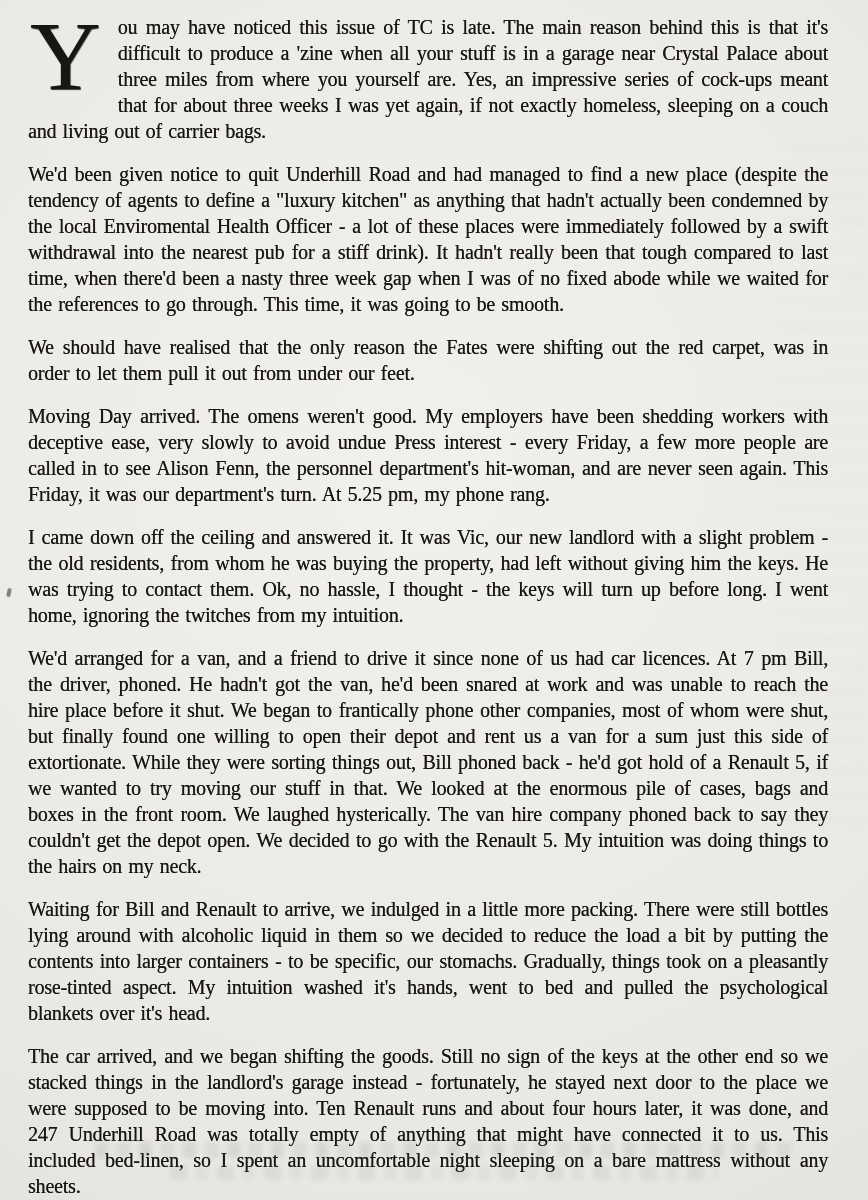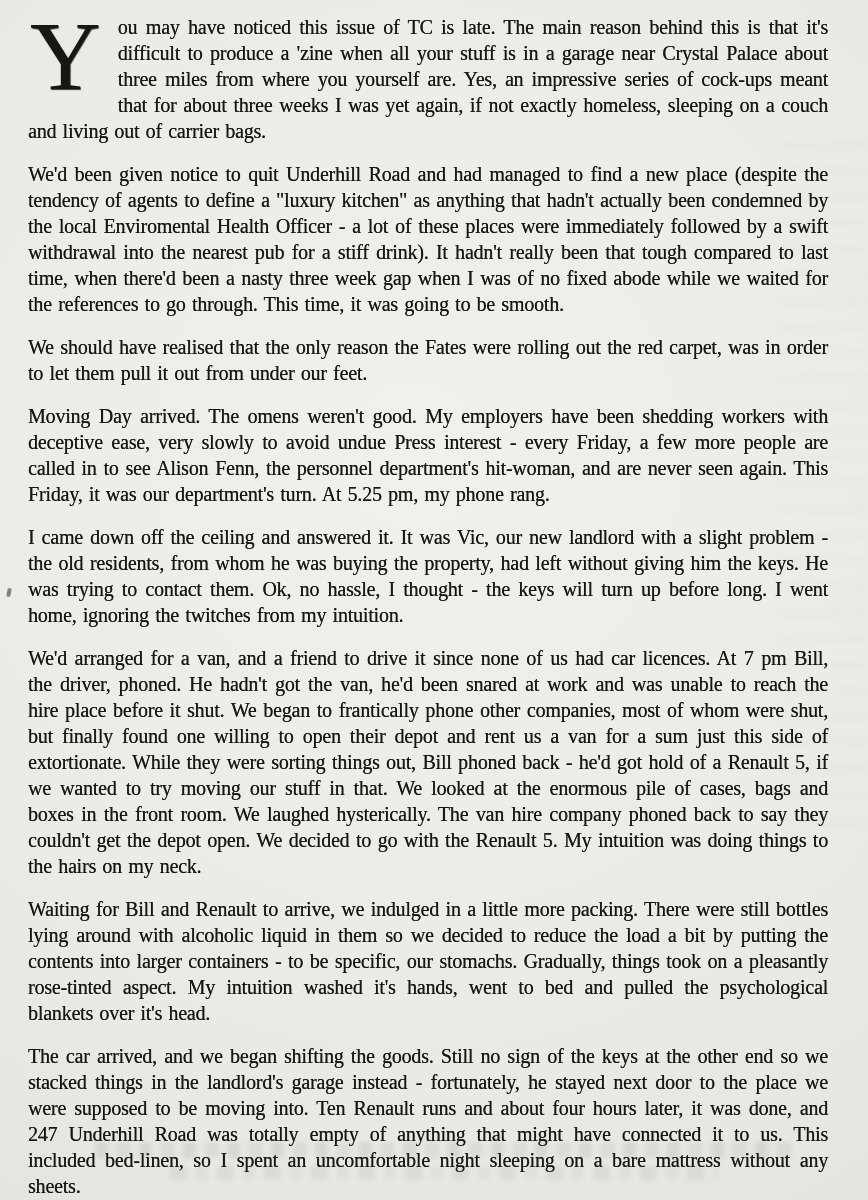--- a/index.html
+++ b/index.html
@@ -73,21 +73,21 @@
 </style>
 </head>
 <body>
 
 <div class="page">
 
   <p class="para"><span class="dropcap">Y</span><span>ou may have noticed this issue of TC is late. The main reason behind this is that it's difficult to produce a 'zine when all your stuff is in a garage near Crystal Palace about three miles from where you yourself are. Yes, an impressive series of cock-ups meant that for about three weeks I was yet again, if not exactly homeless, sleeping on a couch and living out of carrier bags.</span></p>
 
   <p class="para">We'd been given notice to quit Underhill Road and had managed to find a new place (despite the tendency of agents to define a "luxury kitchen" as anything that hadn't actually been condemned by the local Enviromental Health Officer - a lot of these places were immediately followed by a swift withdrawal into the nearest pub for a stiff drink). It hadn't really been that tough compared to last time, when there'd been a nasty three week gap when I was of no fixed abode while we waited for the references to go through. This time, it was going to be smooth.</p>
 
-  <p class="para">We should have realised that the only reason the Fates were rolling out the red carpet, was in order to let them pull it out from under our feet.</p>
+  <p class="para">We should have realised that the only reason the Fates were shifting out the red carpet, was in order to let them pull it out from under our feet.</p>
 
   <p class="para">Moving Day arrived. The omens weren't good. My employers have been shedding workers with deceptive ease, very slowly to avoid undue Press interest - every Friday, a few more people are called in to see Alison Fenn, the personnel department's hit-woman, and are never seen again. This Friday, it was our department's turn. At 5.25 pm, my phone rang.</p>
 
   <p class="para">I came down off the ceiling and answered it. It was Vic, our new landlord with a slight problem - the old residents, from whom he was buying the property, had left without giving him the keys. He was trying to contact them. Ok, no hassle, I thought - the keys will turn up before long. I went home, ignoring the twitches from my intuition.</p>
 
   <p class="para">We'd arranged for a van, and a friend to drive it since none of us had car licences. At 7 pm Bill, the driver, phoned. He hadn't got the van, he'd been snared at work and was unable to reach the hire place before it shut. We began to frantically phone other companies, most of whom were shut, but finally found one willing to open their depot and rent us a van for a sum just this side of extortionate. While they were sorting things out, Bill phoned back - he'd got hold of a Renault 5, if we wanted to try moving our stuff in that. We looked at the enormous pile of cases, bags and boxes in the front room. We laughed hysterically. The van hire company phoned back to say they couldn't get the depot open. We decided to go with the Renault 5. My intuition was doing things to the hairs on my neck.</p>
 
   <p class="para">Waiting for Bill and Renault to arrive, we indulged in a little more packing. There were still bottles lying around with alcoholic liquid in them so we decided to reduce the load a bit by putting the contents into larger containers - to be specific, our stomachs. Gradually, things took on a pleasantly rose-tinted aspect. My intuition washed it's hands, went to bed and pulled the psychological blankets over it's head.</p>
 
   <p class="para">The car arrived, and we began shifting the goods. Still no sign of the keys at the other end so we stacked things in the landlord's garage instead - fortunately, he stayed next door to the place we were supposed to be moving into. Ten Renault runs and about four hours later, it was done, and 247 Underhill Road was totally empty of anything that might have connected it to us. This included bed-linen, so I spent an uncomfortable night sleeping on a bare mattress without any sheets.</p>

